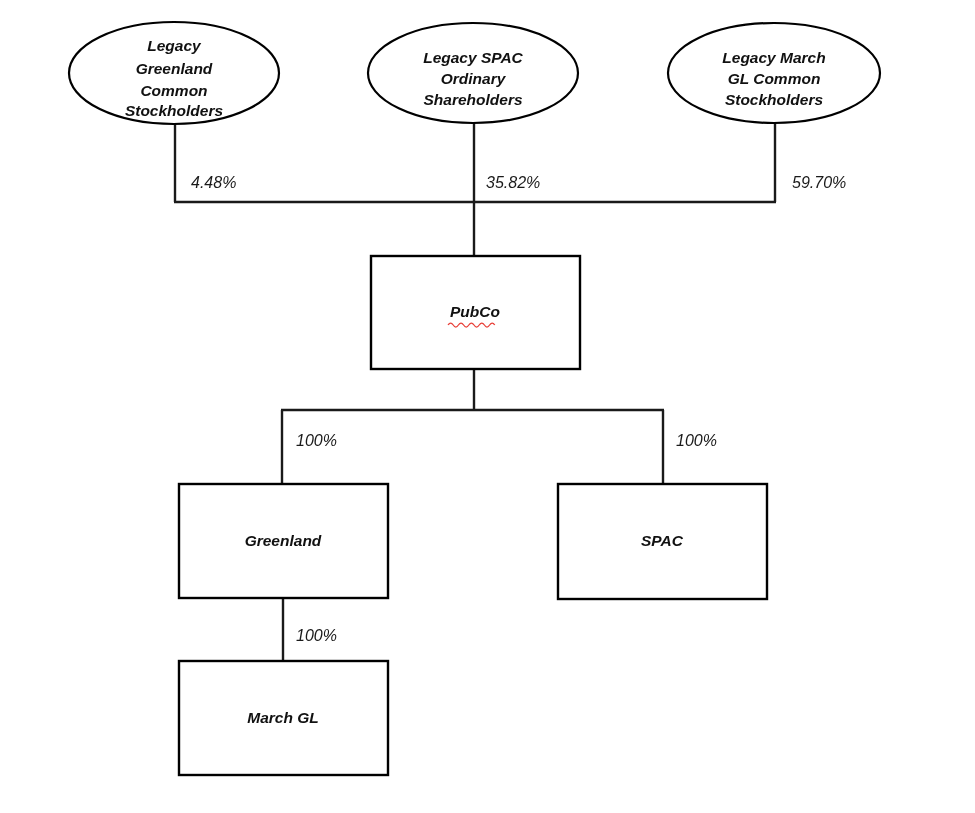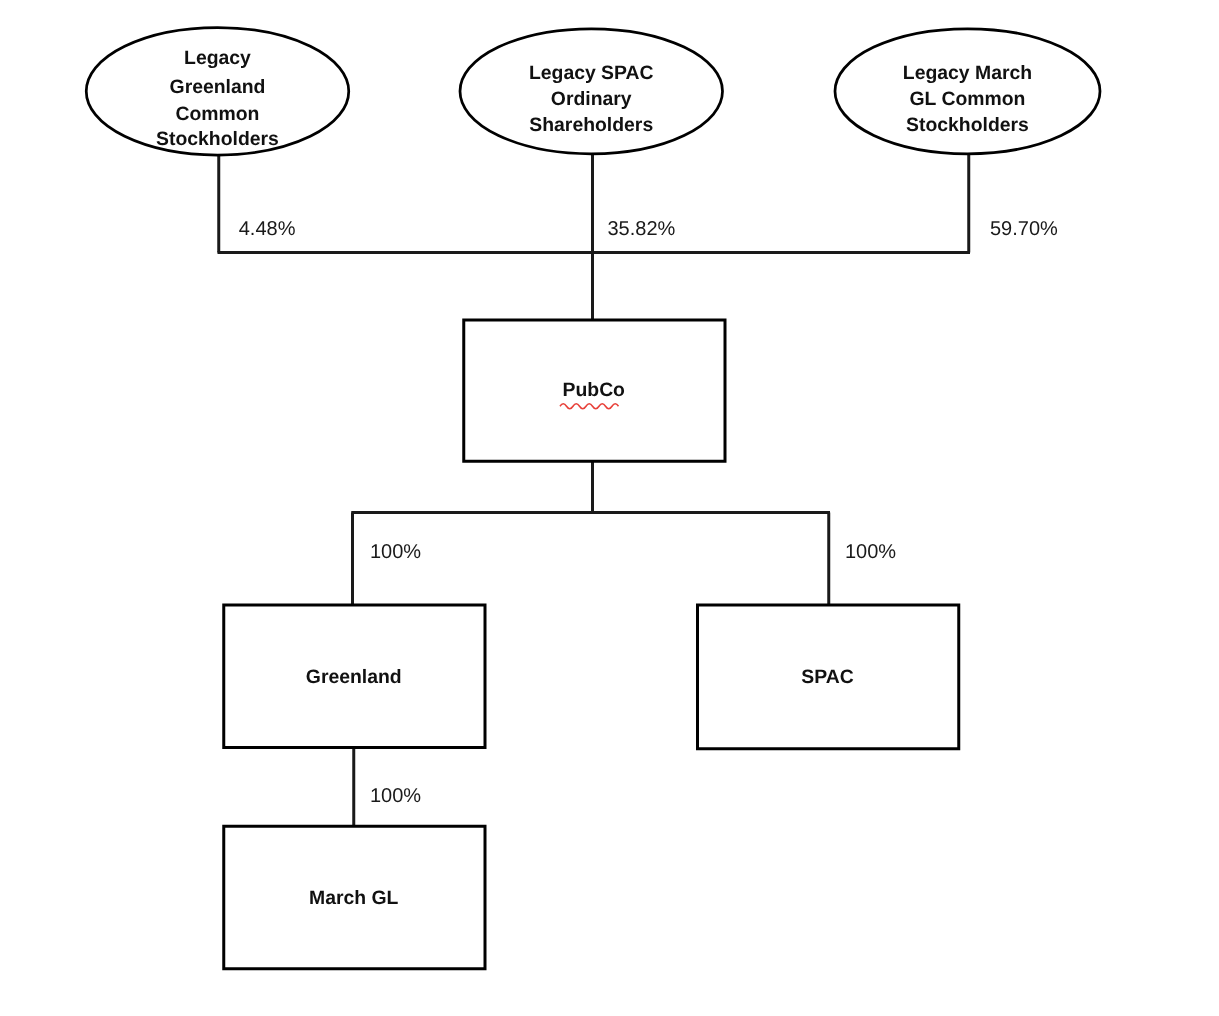--- a/index.html
+++ b/index.html
@@ -13,20 +13,21 @@
     height: 813px;
     font-family: "Liberation Sans", sans-serif;
     color: #000000;
     overflow: hidden;
   }
   #diagram-canvas {
     position: relative;
     width: 975px;
     height: 813px;
     background: #ffffff;
+    font-style: italic;
   }
   svg.chart-svg {
     display: block;
     width: 975px;
     height: 813px;
   }
   .node-shape {
     fill: #ffffff;
     stroke: #000000;
     stroke-width: 2.4;

